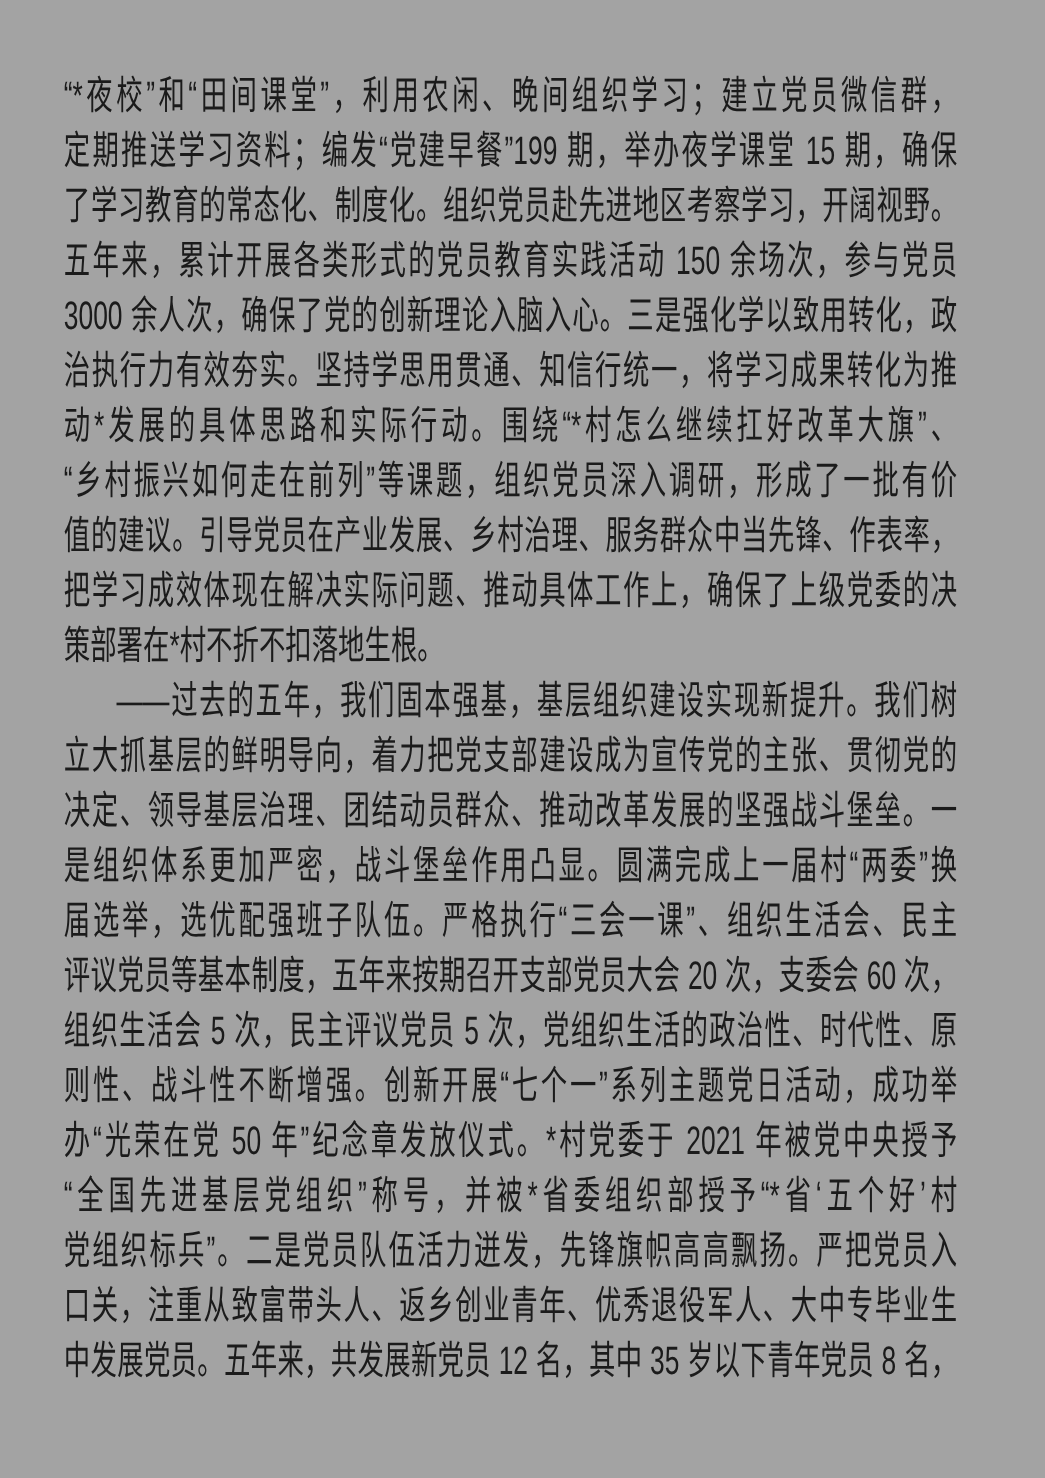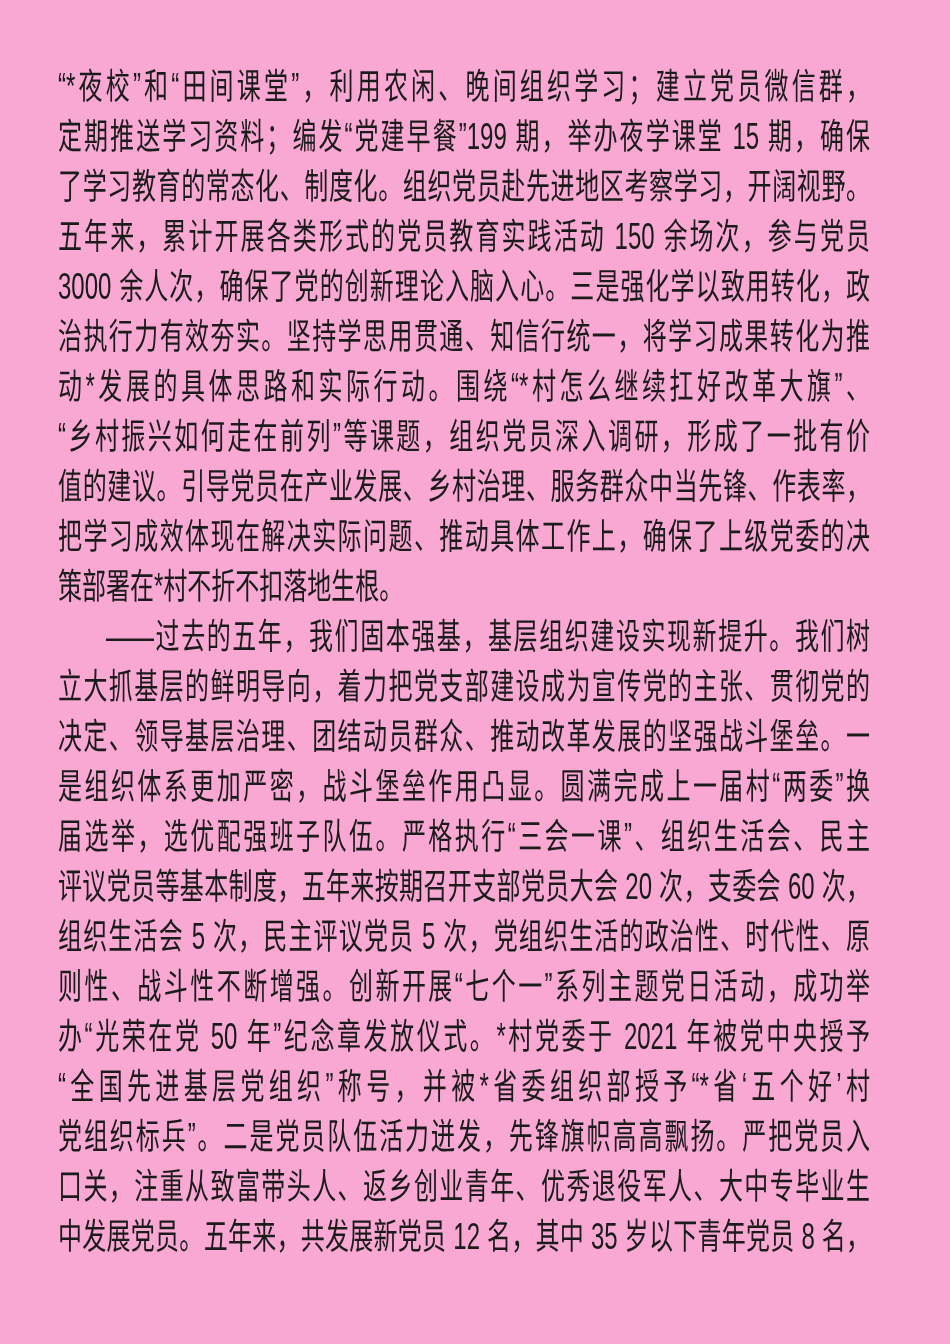--- a/index.html
+++ b/index.html
@@ -7,21 +7,21 @@
     width: 950px;
     height: 1344px;
     background: #ffffff;
     overflow: hidden;
     font-family: "Liberation Sans", sans-serif;
   }
   .page {
     position: relative;
     width: 950px;
     height: 1344px;
-    background: #f9a8d4;
+    background: #a3a3a3;
   }
   
   .text-block {
     position: absolute;
     left: 58px;
     top: 62px;
     width: 1218px;
     transform: scaleX(0.6667);
     transform-origin: 0 0;
     font-size: 36px;

